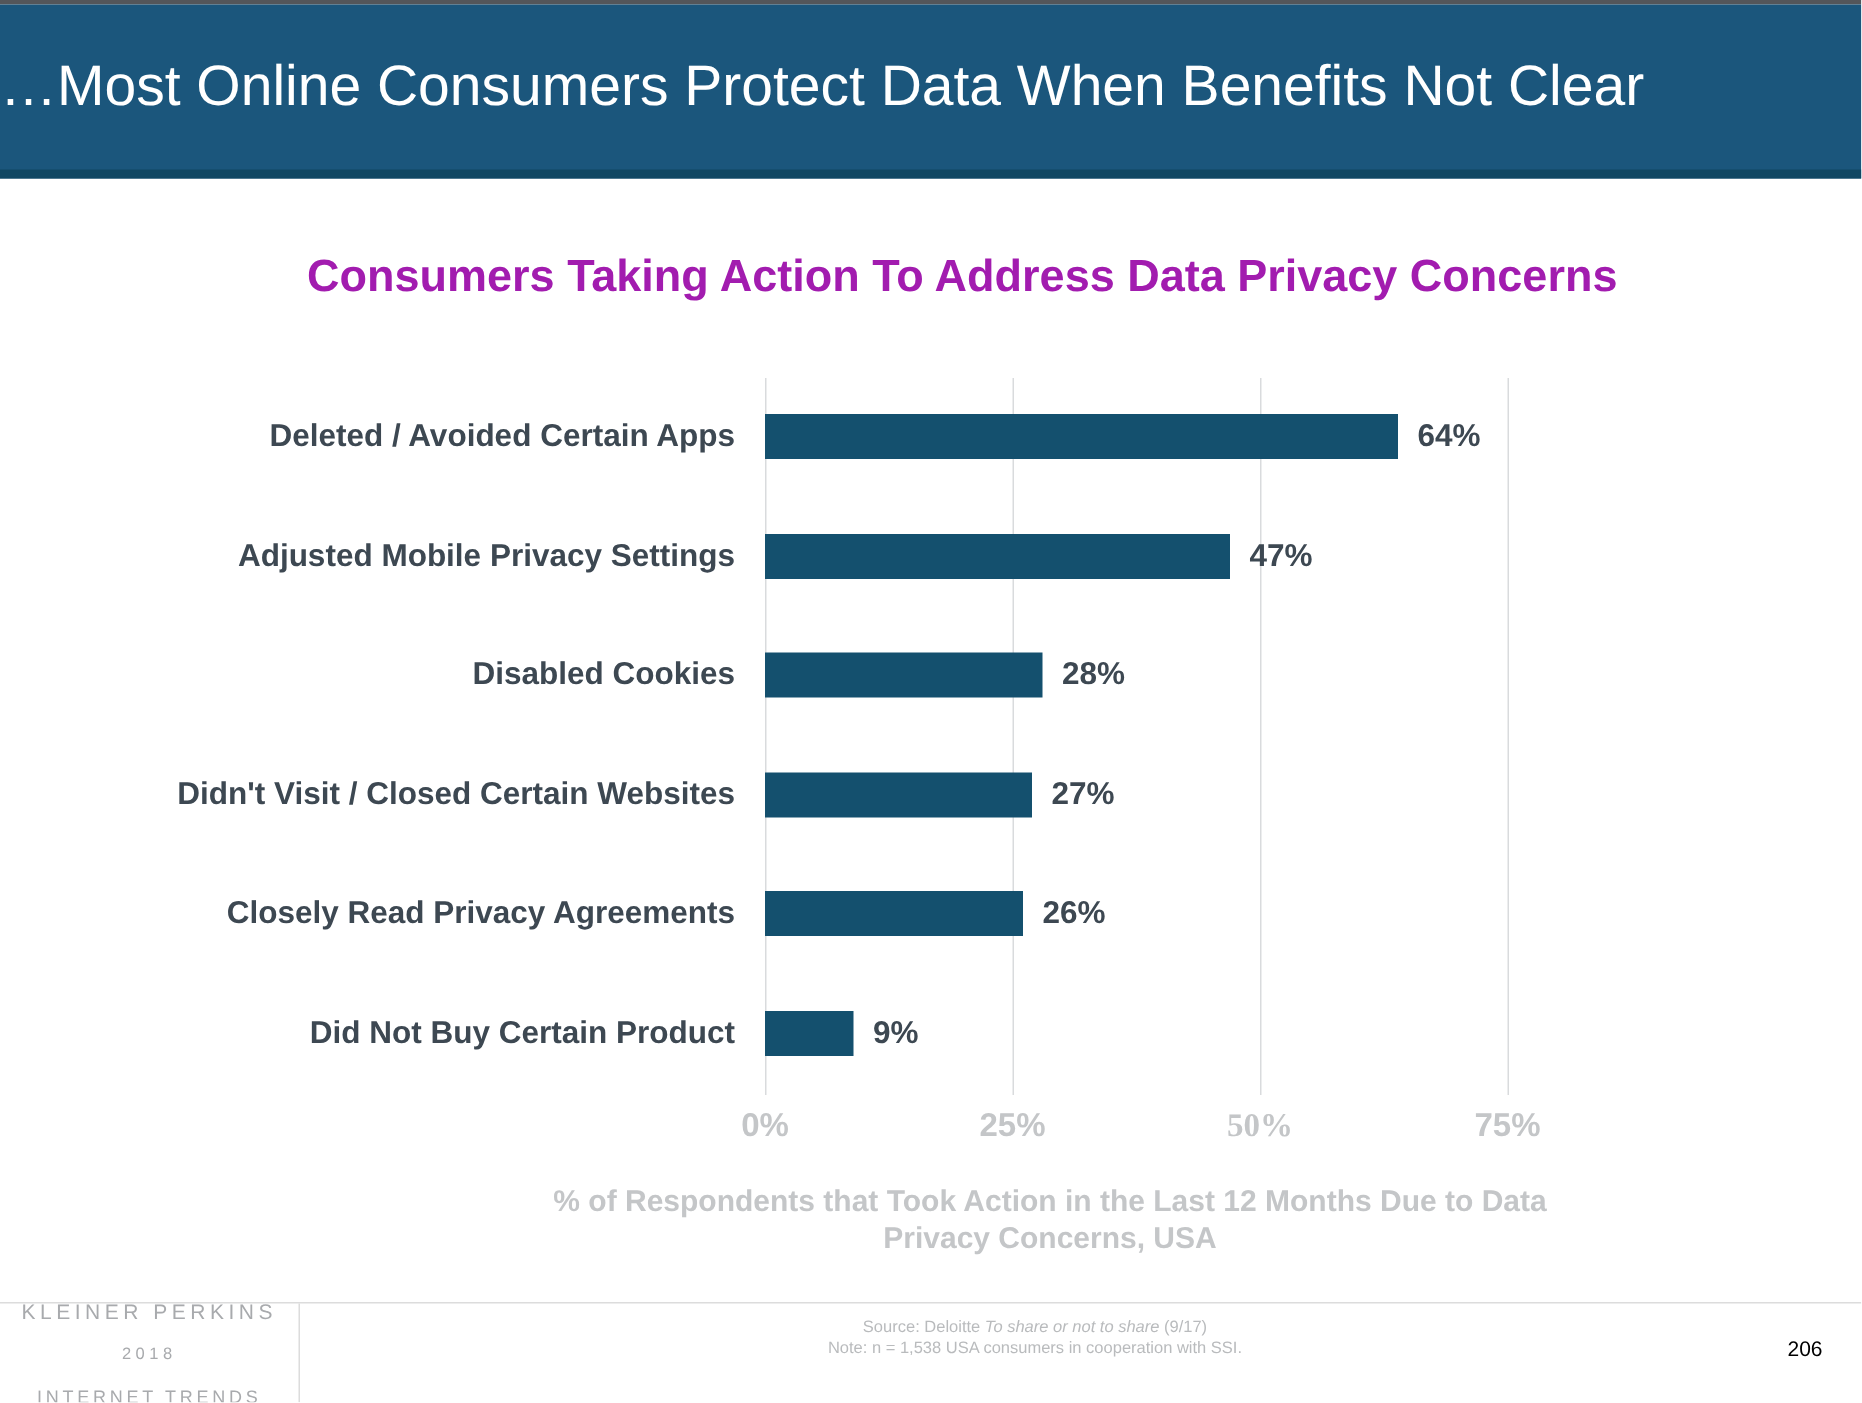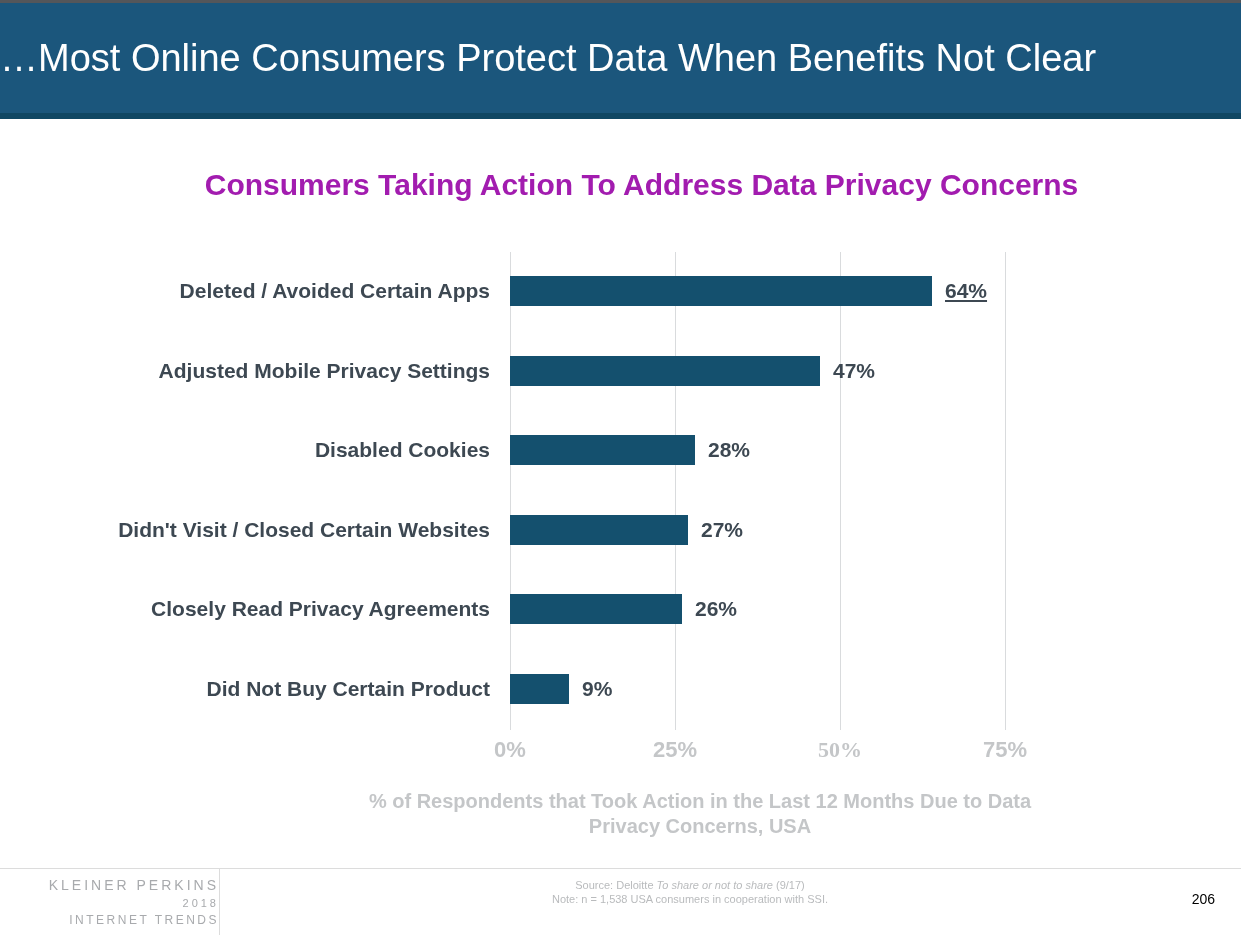--- a/index.html
+++ b/index.html
@@ -121,25 +121,24 @@
 
   .footer-logo {
     position: absolute;
     top: 869px;
     left: 0;
     width: 200px;
     height: 66px;
     border-right: 1px solid #dcdcdc;
     display: flex;
     flex-direction: column;
-    align-items: flex-end;
+    align-items: center;
     justify-content: center;
-    gap: 4px;
+    gap: 15px;
     color: #a8aaad;
-    margin-left: 20px;
   }
   .footer-logo .l1 { font-size: 14px; letter-spacing: 3px; white-space: nowrap; }
   .footer-logo .l2 { font-size: 11px; letter-spacing: 3px; white-space: nowrap; }
   .footer-logo .l3 { font-size: 12px; letter-spacing: 2.5px; white-space: nowrap; }
 
   .source-block {
     position: absolute;
     top: 878px;
     left: 430px;
     width: 520px;
@@ -175,21 +174,21 @@
       <div class="gridline" style="left: 510px; top: 252px; height: 478px;"></div>
       <div class="x-tick-label" style="left: 460px; top: 737px;">0%</div>
       <div class="gridline" style="left: 675px; top: 252px; height: 478px;"></div>
       <div class="x-tick-label" style="left: 625px; top: 737px;">25%</div>
       <div class="gridline" style="left: 840px; top: 252px; height: 478px;"></div>
       <div class="x-tick-label" style="left: 790px; top: 737px; font-family: Liberation Serif, serif;">50%</div>
       <div class="gridline" style="left: 1005px; top: 252px; height: 478px;"></div>
       <div class="x-tick-label" style="left: 955px; top: 737px;">75%</div>
       <div class="bar-label" style="top: 276px;">Deleted / Avoided Certain Apps</div>
       <div class="bar" style="left: 510px; top: 276px; width: 422px; background: rgb(20, 80, 110);"></div>
-      <div class="bar-value" style="left: 945px; top: 276px; text-decoration: underline;">64%</div>
+      <div class="bar-value" style="left: 945px; top: 276px;">64%</div>
       <div class="bar-label" style="top: 356px;">Adjusted Mobile Privacy Settings</div>
       <div class="bar" style="left: 510px; top: 356px; width: 310px; background: rgb(20, 80, 110);"></div>
       <div class="bar-value" style="left: 833px; top: 356px;">47%</div>
       <div class="bar-label" style="top: 435px;">Disabled Cookies</div>
       <div class="bar" style="left: 510px; top: 435px; width: 185px; background: rgb(20, 80, 110);"></div>
       <div class="bar-value" style="left: 708px; top: 435px;">28%</div>
       <div class="bar-label" style="top: 515px; padding-left: 14px;">Didn't Visit / Closed Certain Websites</div>
       <div class="bar" style="left: 510px; top: 515px; width: 178px; background: rgb(20, 80, 110);"></div>
       <div class="bar-value" style="left: 701px; top: 515px;">27%</div>
       <div class="bar-label" style="top: 594px;">Closely Read Privacy Agreements</div>

